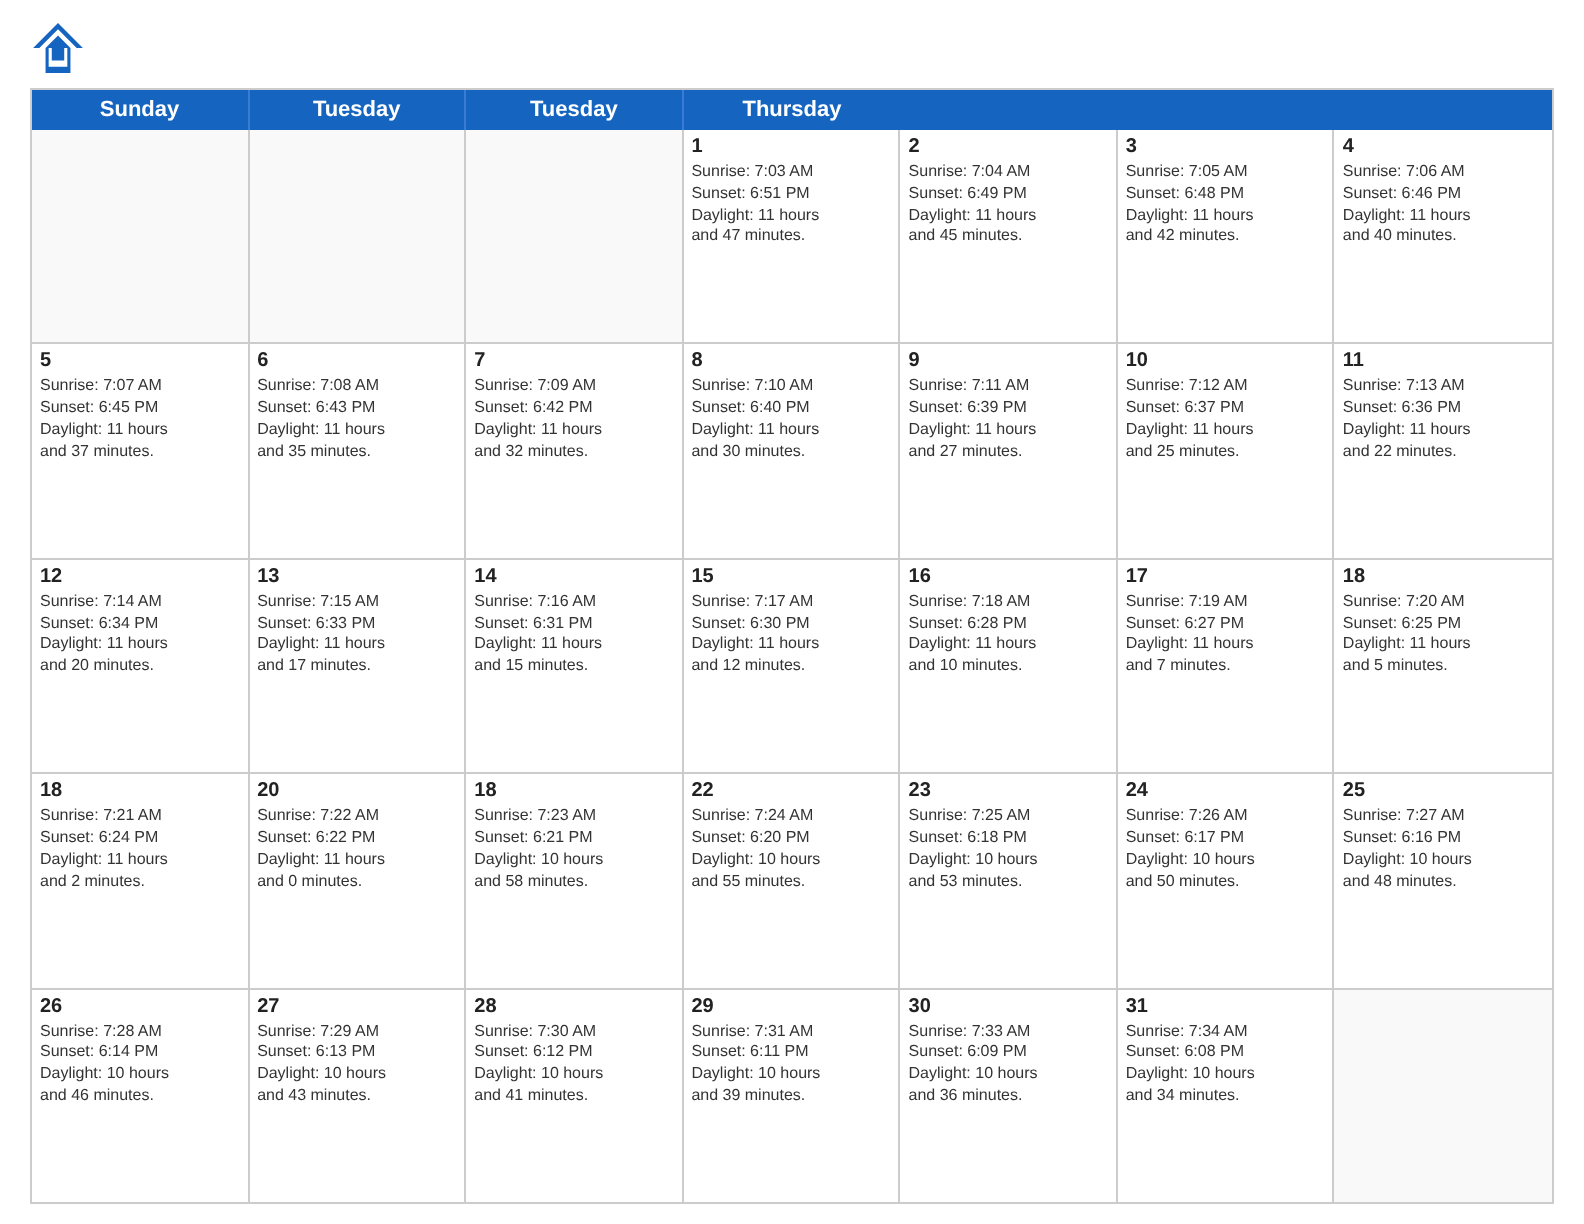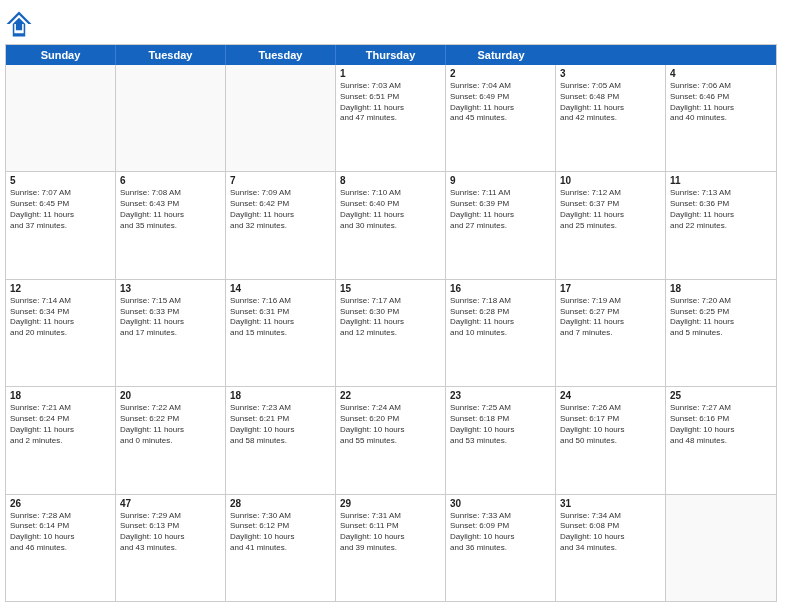--- a/index.html
+++ b/index.html
@@ -6,21 +6,21 @@
     body {
       font-family: Arial, sans-serif;
       background: #fff;
       width: 792px;
       height: 612px;
       overflow: hidden;
     }
     .page {
       width: 792px;
       height: 612px;
-      padding: 10px 15px 10px 5px;
+      padding: 10px 15px 10px 15px;
       display: flex;
       flex-direction: column;
     }
     .header {
       display: flex;
       justify-content: space-between;
       align-items: flex-start;
       margin-bottom: 6px;
     }
     .logo {
@@ -131,21 +131,20 @@
       <h2></h2>
     </div>
   </div>
 
   <div class="calendar">
     <div class="cal-header-row">
     <div class="cal-header-cell">Sunday</div>
         <div class="cal-header-cell">Tuesday</div>
         <div class="cal-header-cell">Tuesday</div>
         <div class="cal-header-cell">Thursday</div>
-        <div class="cal-header-cell">Saturday</div>
       </div>
     <div class="cal-body">
     <div class="cal-week">
           <div class="cal-cell empty"></div>
           <div class="cal-cell empty"></div>
           <div class="cal-cell empty"></div>
           <div class="cal-cell">
             <span class="day-num">1</span>
             <div class="cell-text">Sunrise: 7:03 AM<br>Sunset: 6:51 PM<br>Daylight: 11 hours<br>and 47 minutes.</div>
           </div>
@@ -251,21 +250,21 @@
             <span class="day-num">25</span>
             <div class="cell-text">Sunrise: 7:27 AM<br>Sunset: 6:16 PM<br>Daylight: 10 hours<br>and 48 minutes.</div>
           </div>
         </div>
         <div class="cal-week">
           <div class="cal-cell">
             <span class="day-num">26</span>
             <div class="cell-text">Sunrise: 7:28 AM<br>Sunset: 6:14 PM<br>Daylight: 10 hours<br>and 46 minutes.</div>
           </div>
           <div class="cal-cell">
-            <span class="day-num">47</span>
+            <span class="day-num">27</span>
             <div class="cell-text">Sunrise: 7:29 AM<br>Sunset: 6:13 PM<br>Daylight: 10 hours<br>and 43 minutes.</div>
           </div>
           <div class="cal-cell">
             <span class="day-num">28</span>
             <div class="cell-text">Sunrise: 7:30 AM<br>Sunset: 6:12 PM<br>Daylight: 10 hours<br>and 41 minutes.</div>
           </div>
           <div class="cal-cell">
             <span class="day-num">29</span>
             <div class="cell-text">Sunrise: 7:31 AM<br>Sunset: 6:11 PM<br>Daylight: 10 hours<br>and 39 minutes.</div>
           </div>

